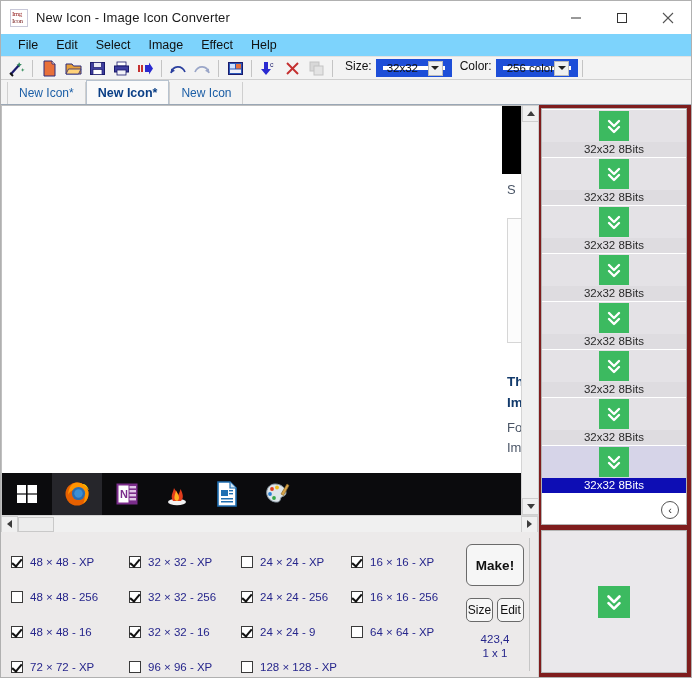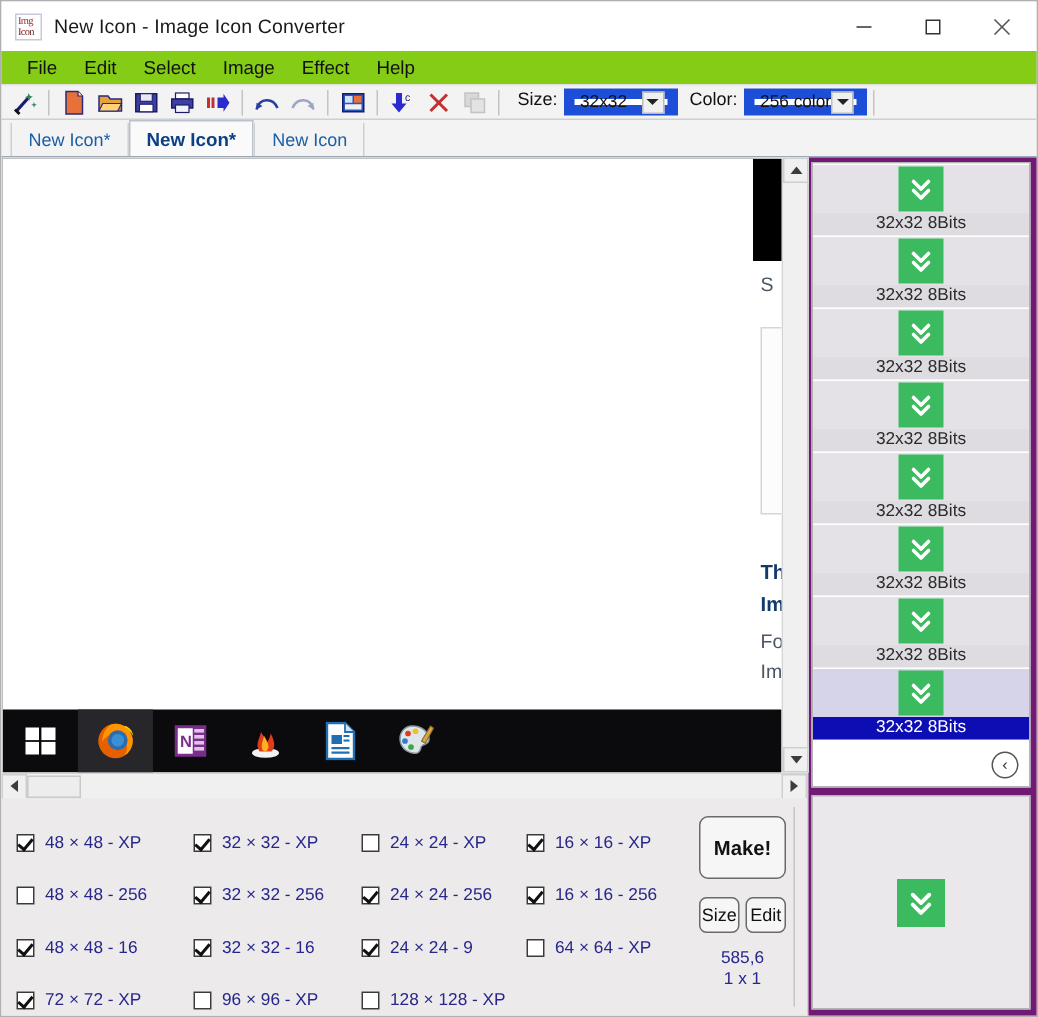--- a/index.html
+++ b/index.html
@@ -46,21 +46,21 @@
   .winbtns { position: absolute; right: 0; top: 0; height: 33px; display: flex; }
   .winbtn {
     width: 46px; height: 33px; display: flex; align-items: center; justify-content: center;
     color: #333;
   }
   .winbtn svg { display: block; }
 
   
   .menubar {
     height: 22px; min-height: 22px;
-    background: #84cc16;
+    background: #7dd3fc;
     display: flex; align-items: center;
     padding-left: 8px;
   }
   .menuitem {
     font-size: 12.5px; color: #111;
     padding: 2px 9px;
   }
 
   
   .toolbar {
@@ -111,21 +111,21 @@
   .tab.active {
     font-weight: bold; color: #0b3f86; font-size: 12.5px;
     background: #fafafa; height: 24px;
     border-left: 1px solid #b8c3cf; border-right: 1px solid #b8c3cf;
     border-top: 1px solid #b8c3cf;
   }
 
   
   .body { flex: 1 1 auto; display: flex; min-height: 0; }
   .leftcol { width: 538px; min-width: 538px; display: flex; flex-direction: column; background: #f0f0f0; }
-  .rightcol { flex: 1 1 auto; display: flex; flex-direction: column; background: #701a75; padding: 3px 4px 4px 2px; }
+  .rightcol { flex: 1 1 auto; display: flex; flex-direction: column; background: #7f1d1d; padding: 3px 4px 4px 2px; }
 
   
   .canvaswrap {
     height: 410px; min-height: 410px;
     display: flex; position: relative;
     background: #ffffff;
     border-right: 1px solid #cfcfcf;
   }
   .canvas {
     flex: 1 1 auto; position: relative; overflow: hidden;
@@ -593,21 +593,21 @@
             </div>
         </div>
 
         <div class="actioncol">
           <div class="makebtn">Make!</div>
           <div class="smallrow">
             <div class="smallbtn">Size</div>
             <div class="smallbtn">Edit</div>
           </div>
           <div class="coords">
-            <div>585,6</div>
+            <div>423,4</div>
             <div>1 x 1</div>
           </div>
         </div>
         <div class="optsep"></div>
         <div class="optpad"></div>
       </div>
     </div>
 
     <div class="rightcol">
 

